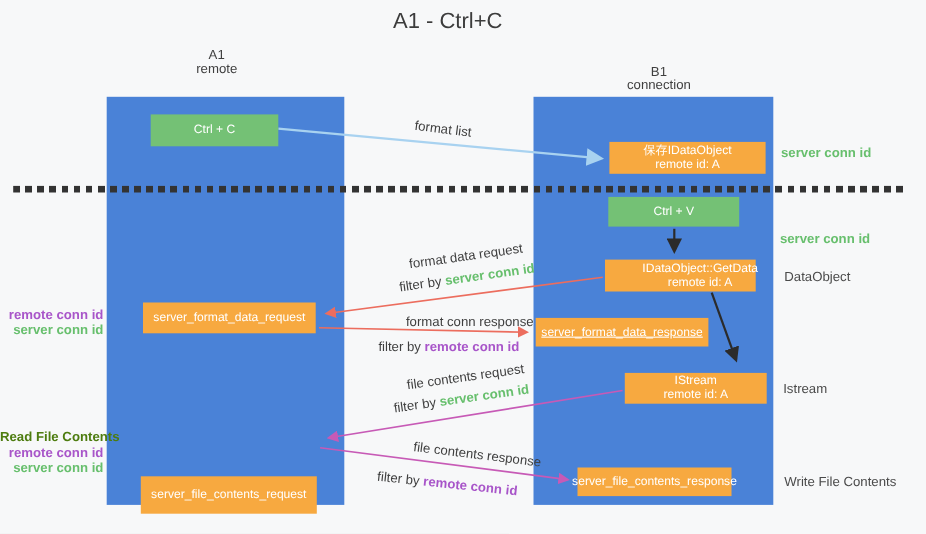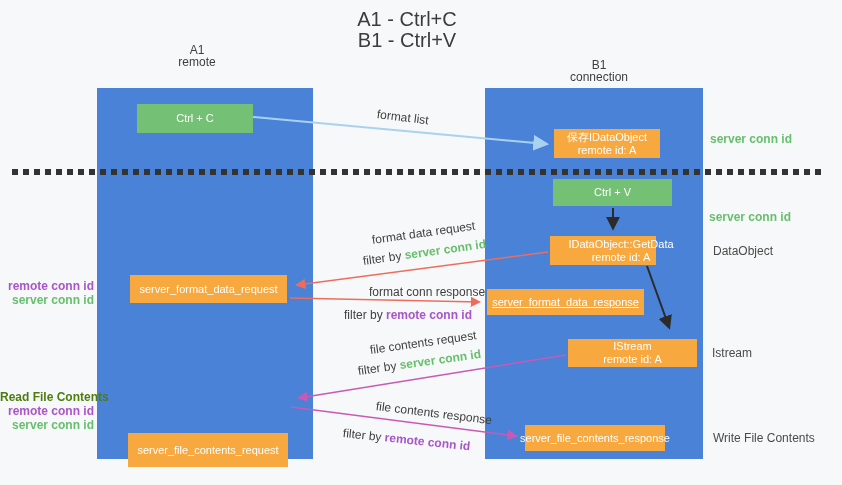--- a/index.html
+++ b/index.html
@@ -48,21 +48,20 @@
   }
   .gray-line { color:#4d7c0f; font-weight:bold; }
 </style>
 </head>
 <body>
 
 <div class="canvas">
 
   <div class="title">
     <div>A1 - Ctrl+C</div>
-    <div>B1 - Ctrl+V</div>
   </div>
 
   <div class="col-hdr" style="left:137px; top:44px;">
     <div>A1</div>
     <div>remote</div>
   </div>
   <div class="col-hdr" style="left:539px; top:59px;">
     <div>B1</div>
     <div>connection</div>
   </div>
@@ -99,28 +98,28 @@
   <div class="node green" style="left:137px; top:104px; width:116px; height:29px;">
     <div>Ctrl + C</div>
   </div>
   <div class="node orange" style="left:130px; top:275px; width:157px; height:28px;">
     <div>server_format_data_request</div>
   </div>
   <div class="node orange" style="left:128px; top:393px; width:160px; height:34px;margin-top:40px;">
     <div>server_file_contents_request</div>
   </div>
 
-  <div class="node orange" style="left:554px; top:129px; width:106px; height:29px;">
+  <div class="node orange" style="left:554px; top:129px; width:142px; height:29px;">
     <div>保存IDataObject</div>
     <div>remote id: A</div>
   </div>
   <div class="node green" style="left:553px; top:179px; width:119px; height:27px;">
     <div>Ctrl + V</div>
   </div>
-  <div class="node orange" style="left:550px; top:236px; width:106px; height:29px;padding-left:36px;">
+  <div class="node orange" style="left:550px; top:236px; width:137px; height:29px;padding-left:36px;">
     <div>IDataObject::GetData</div>
     <div>remote id: A</div>
   </div>
   <div class="node orange" style="left:487px; top:289px; width:157px; height:26px;text-decoration:underline;">
     <div>server_format_data_response</div>
   </div>
   <div class="node orange" style="left:568px; top:339px; width:129px; height:28px;">
     <div>IStream</div>
     <div>remote id: A</div>
   </div>

